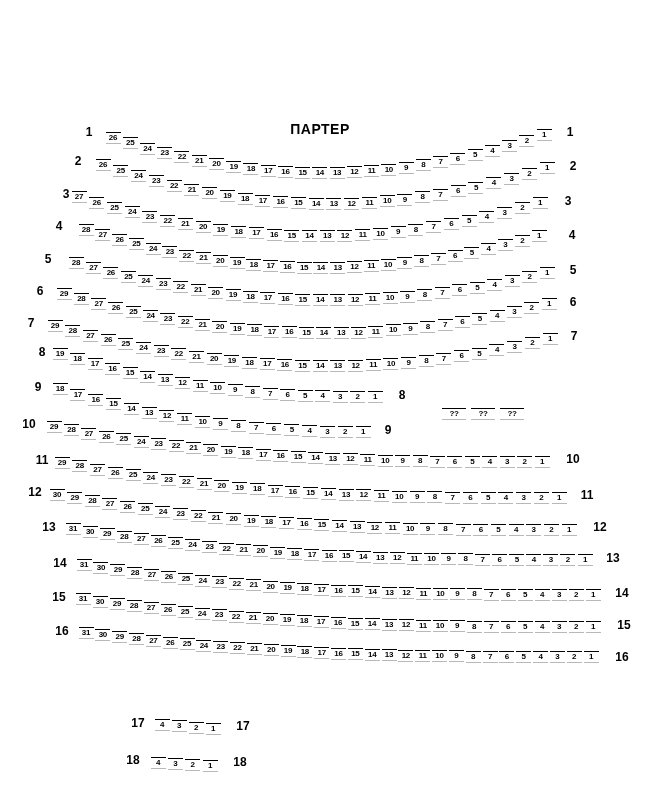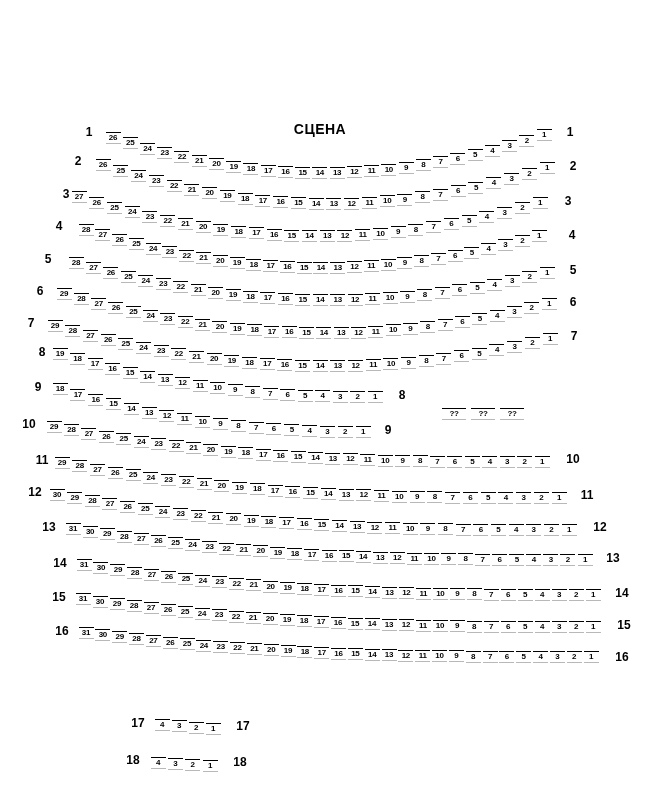--- a/index.html
+++ b/index.html
@@ -15,21 +15,21 @@
   .seat{position:absolute;width:15px;height:12px;box-sizing:border-box;
         border-top:1.5px solid #000;border-bottom:1px solid #b8b8b8;
         font-size:8px;font-weight:bold;line-height:10px;text-align:center;
         letter-spacing:-0.3px;cursor:pointer;}
   .seat.wide{width:24px;}
 </style>
 </head>
 <body>
 
 <div id="canvas">
-  <div id="section-title">СЦЕНА</div>
+  <div id="section-title">ПАРТЕР</div>
   <div id="rows-container">
       <div class="rowlab" style="left: 89px; top: 132px;">1</div>
       <div class="rowlab" style="left: 570px; top: 132px;">1</div>
       <div class="seat" style="left: 105.5px; top: 132px;">26</div>
       <div class="seat" style="left: 122.74px; top: 137.486px;">25</div>
       <div class="seat" style="left: 139.98px; top: 142.505px;">24</div>
       <div class="seat" style="left: 157.22px; top: 147.056px;">23</div>
       <div class="seat" style="left: 174.46px; top: 151.141px;">22</div>
       <div class="seat" style="left: 191.7px; top: 154.758px;">21</div>
       <div class="seat" style="left: 208.94px; top: 157.908px;">20</div>

